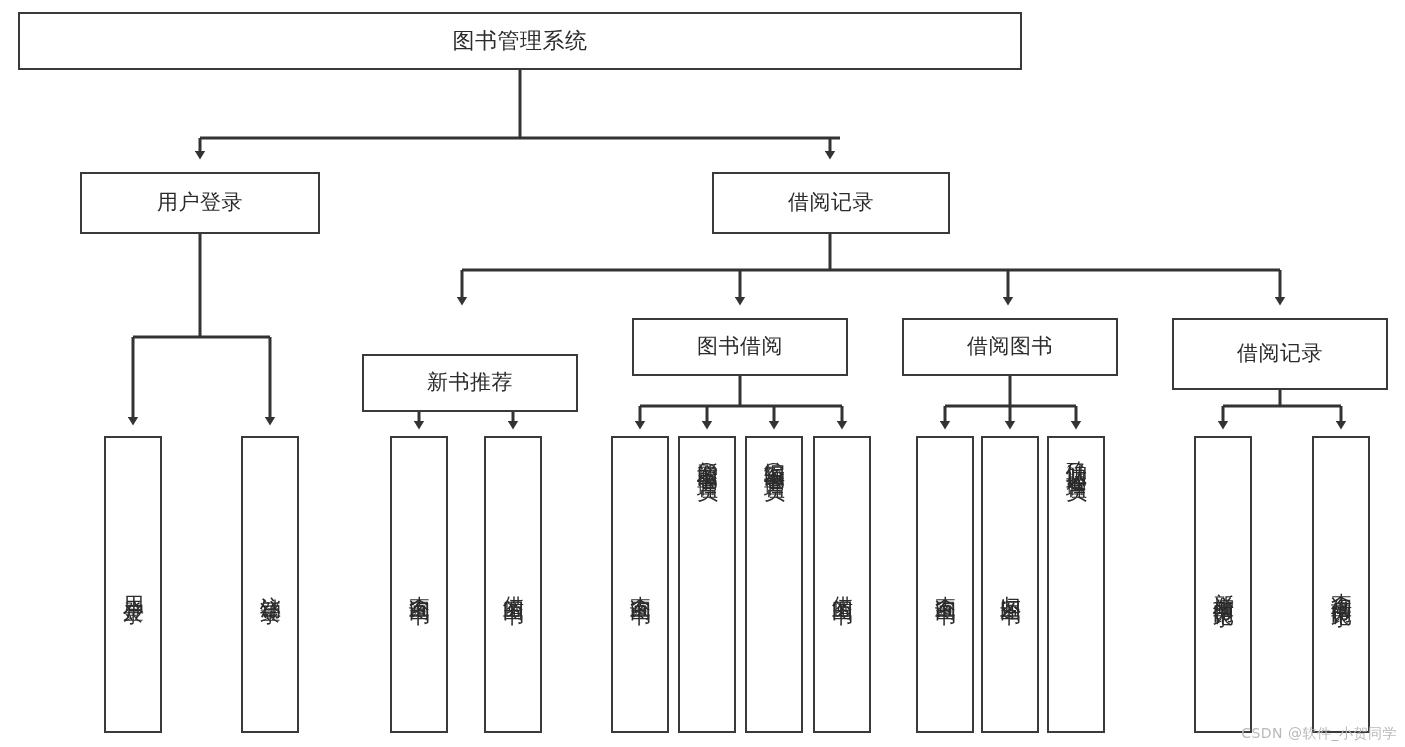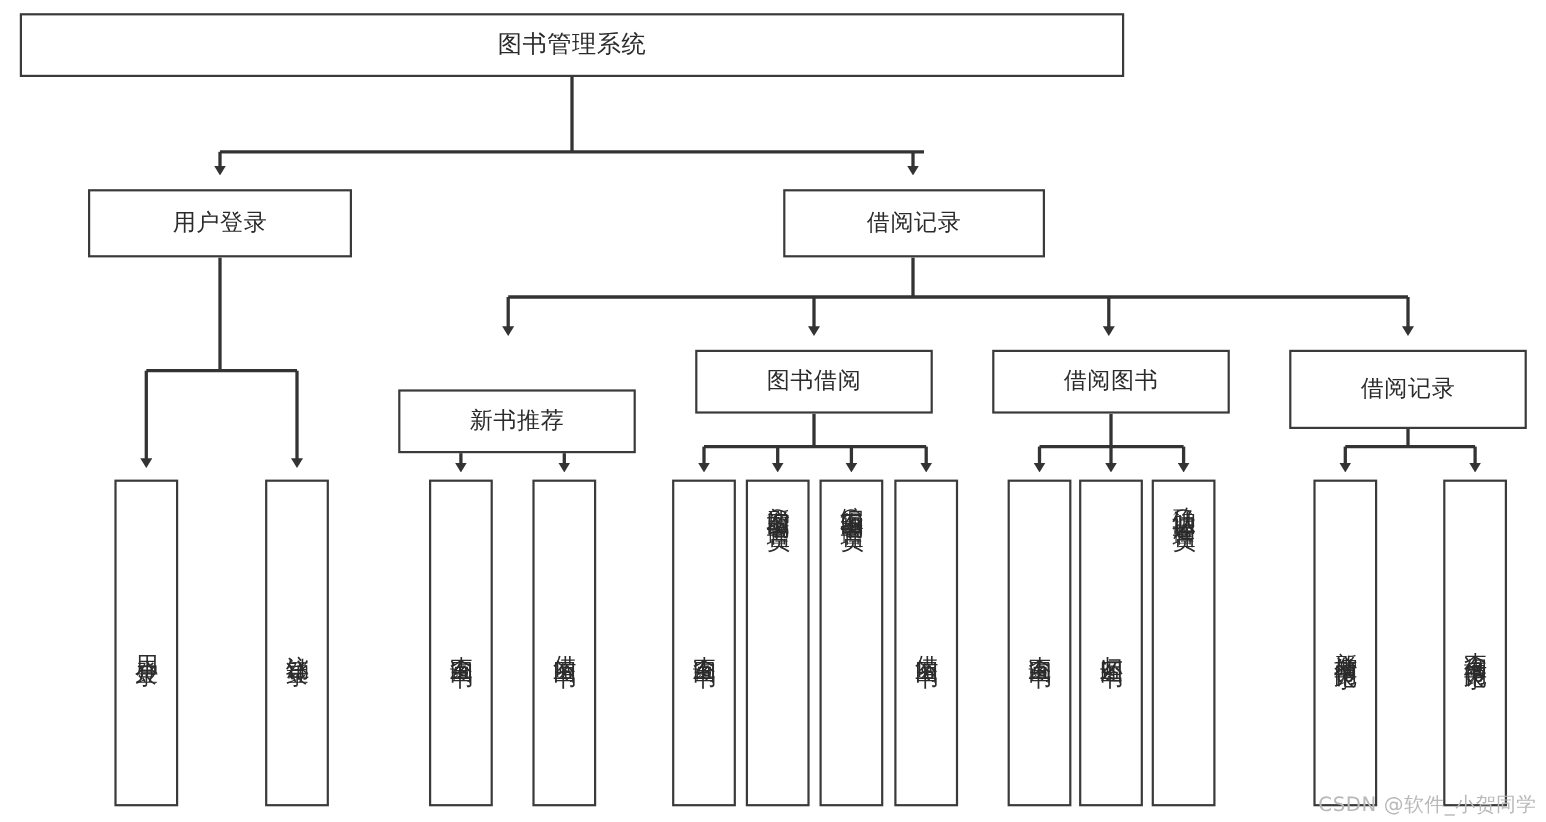--- a/index.html
+++ b/index.html
@@ -58,21 +58,21 @@
     letter-spacing: 3px;
     display: block;
   }
   .node.leaf.top-aligned {
     align-items: flex-start;
   }
   #watermark {
     position: absolute;
     right: 8px;
     bottom: 4px;
-    font-size: 18px;
+    font-size: 14px;
     color: #b9b9b9;
     letter-spacing: 0.5px;
     white-space: nowrap;
     font-family: "DejaVu Sans", "Liberation Sans", sans-serif;
   }
 </style>
 </head>
 <body>
 
 <div id="canvas">

